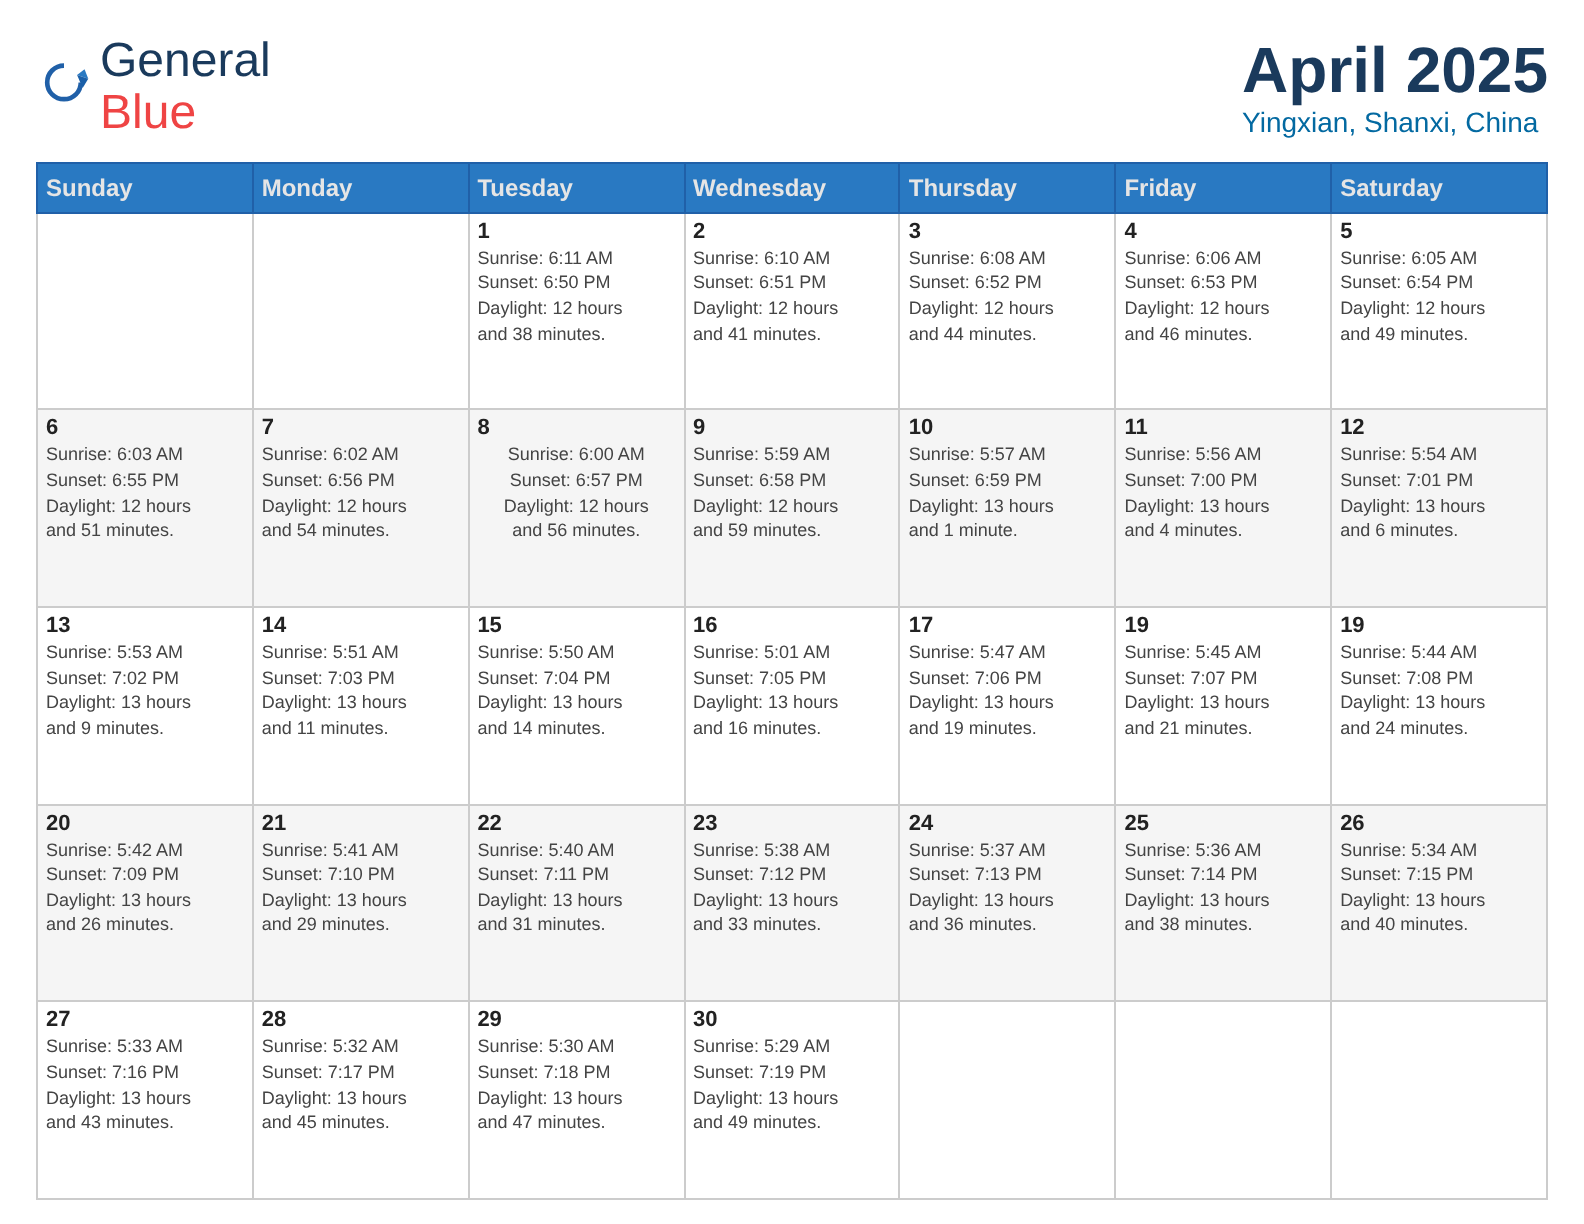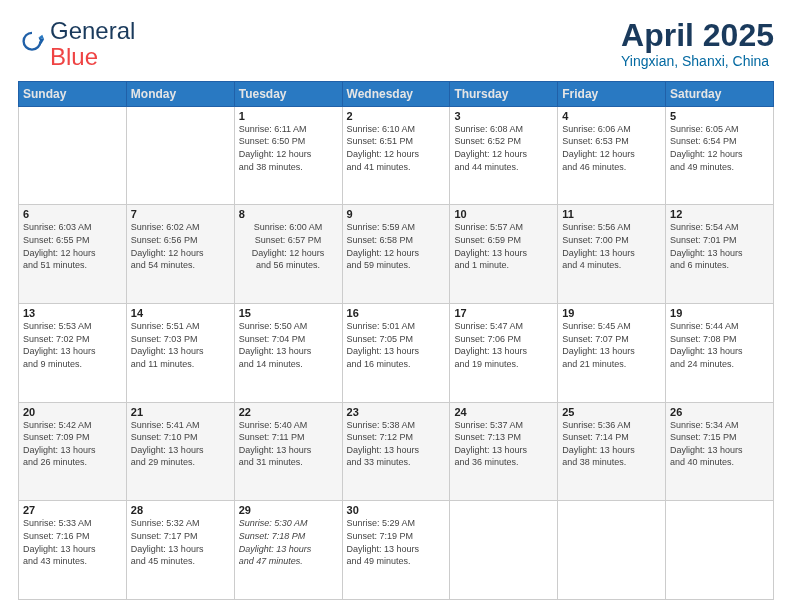--- a/index.html
+++ b/index.html
@@ -338,21 +338,21 @@
           </td>
           <td>
             <span class="day-num">28</span>
             <div class="day-info" style="white-space: pre-line;">Sunrise: 5:32 AM
 Sunset: 7:17 PM
 Daylight: 13 hours
 and 45 minutes.</div>
           </td>
           <td>
             <span class="day-num">29</span>
-            <div class="day-info" style="white-space: pre-line; font-style: italic;">Sunrise: 5:30 AM
+            <div class="day-info" style="white-space: pre-line;">Sunrise: 5:30 AM
 Sunset: 7:18 PM
 Daylight: 13 hours
 and 47 minutes.</div>
           </td>
           <td>
             <span class="day-num">30</span>
             <div class="day-info" style="white-space: pre-line;">Sunrise: 5:29 AM
 Sunset: 7:19 PM
 Daylight: 13 hours
 and 49 minutes.</div>

